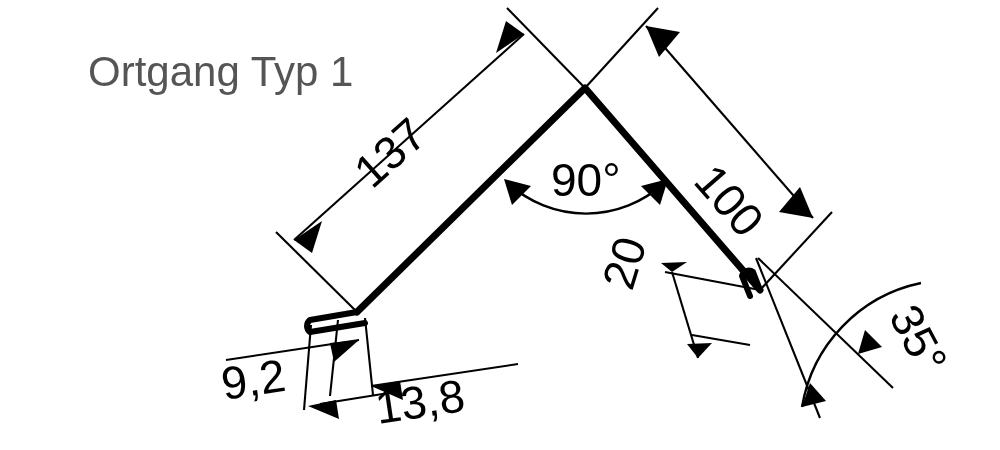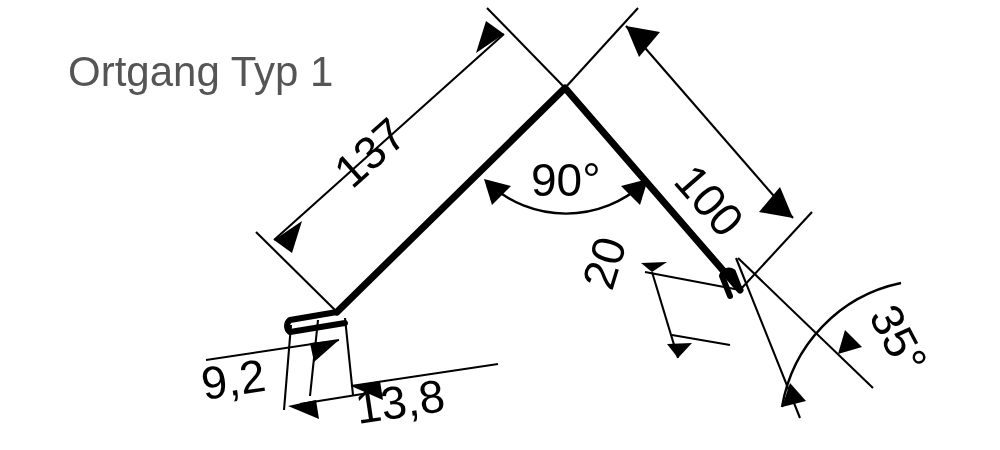--- a/index.html
+++ b/index.html
@@ -11,20 +11,21 @@
     width: 1000px;
     height: 450px;
     overflow: hidden;
     font-family: "Liberation Sans", sans-serif;
   }
   #drawing-root {
     position: relative;
     width: 836px;
     height: 450px;
     background: #ffffff;
+    padding-left: 20px;
   }
   svg#tech-drawing {
     display: block;
     width: 1000px;
     height: 450px;
   }
   .profile-line {
     fill: none;
     stroke: #000000;
     stroke-width: 7;

